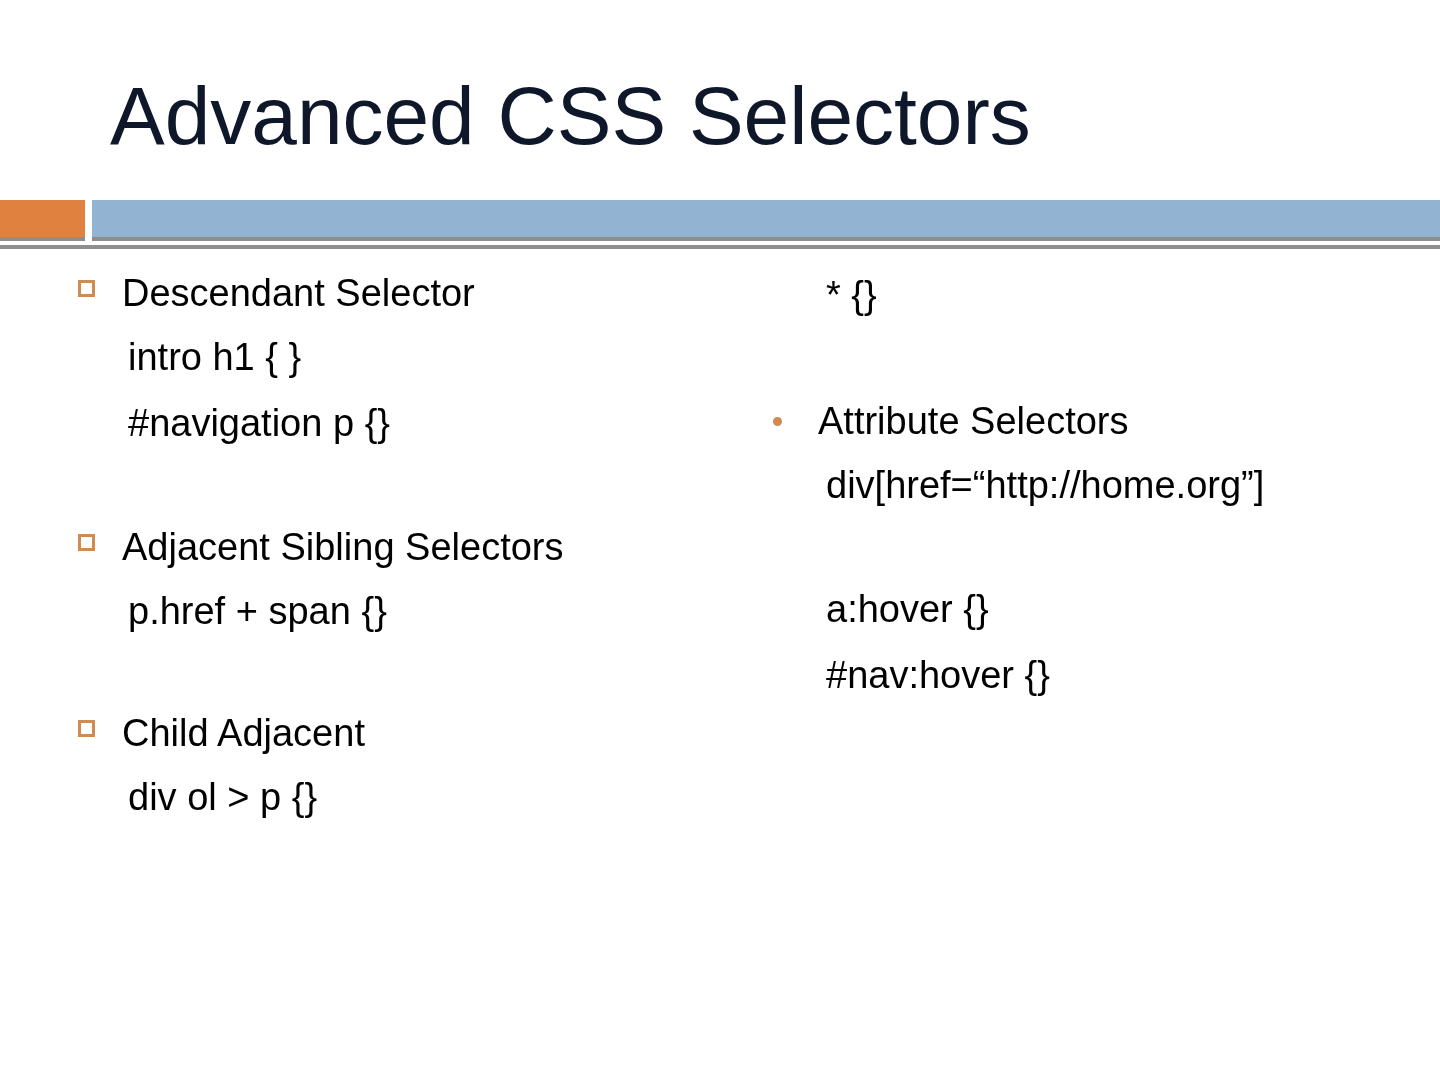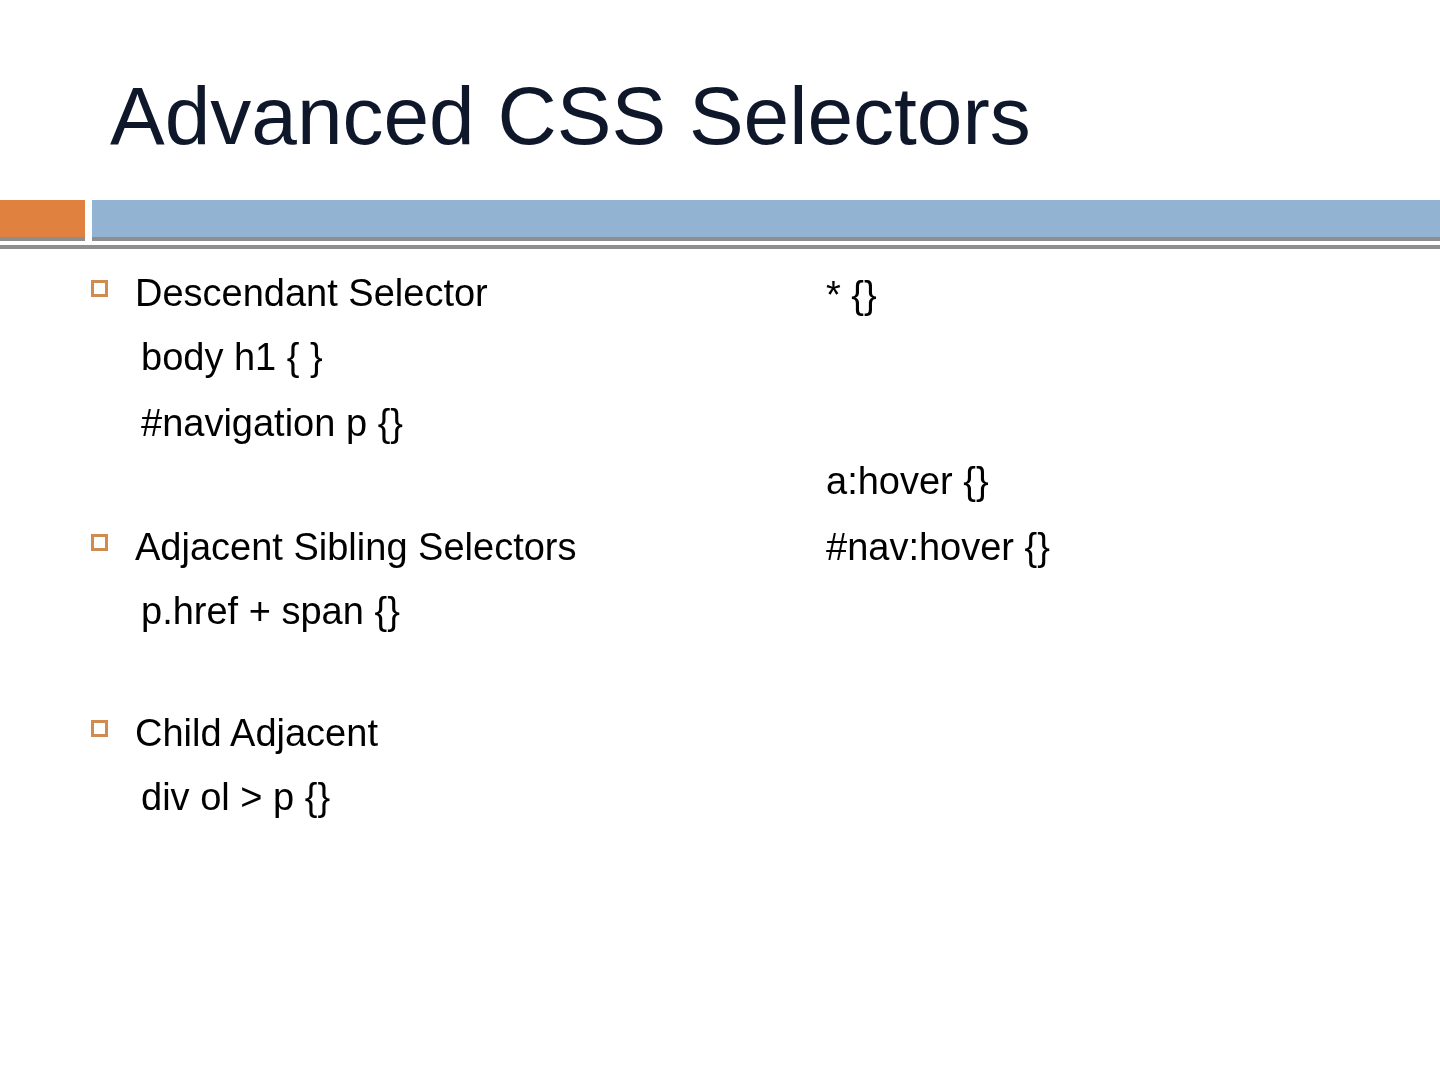--- a/index.html
+++ b/index.html
@@ -75,21 +75,21 @@
     width: 1440px;
     height: 4px;
     background: #8e8e8e;
   }
 
   
   .col {
     position: absolute;
     top: 262px;
   }
-  .col-left  { left: 83px;  width: 640px; }
+  .col-left  { left: 70px;  width: 640px; }
   .col-right { left: 760px; width: 660px; }
 
   .block { margin-bottom: 0; }
 
   .bullet-row {
     position: relative;
     padding-left: 52px;
     font-size: 38px;
     line-height: 62px;
     color: #000000;
@@ -147,21 +147,21 @@
   <div class="banner-rule-c"></div>
 </div>
 
 <div class="col col-left">
 
   <div class="block">
     <div class="bullet-row">
       <span class="marker square"></span>
       <span>Descendant Selector</span>
     </div>
-    <div class="sub-line">body h1 { }</div>
+    <div class="sub-line">intro h1 { }</div>
     <div class="sub-line">#navigation p {}</div>
   </div>
 
   <div class="spacer-sm"></div>
 
   <div class="block">
     <div class="bullet-row">
       <span class="marker square"></span>
       <span>Adjacent Sibling Selectors</span>
     </div>
@@ -181,20 +181,27 @@
 </div>
 
 <div class="col col-right">
 
   <div class="block">
     <div class="sub-line">* {}</div>
   </div>
 
   <div class="spacer-lg"></div>
 
+  <div class="block">
+    <div class="bullet-row">
+      <span class="marker dot"></span>
+      <span>Attribute Selectors</span>
+    </div>
+    <div class="sub-line hang">div[href=“http://home.org”]</div>
+  </div>
 
   <div class="spacer-md"></div>
 
   <div class="block">
     <div class="sub-line">a:hover {}</div>
     <div class="sub-line">#nav:hover {}</div>
   </div>
 
 </div>
 

